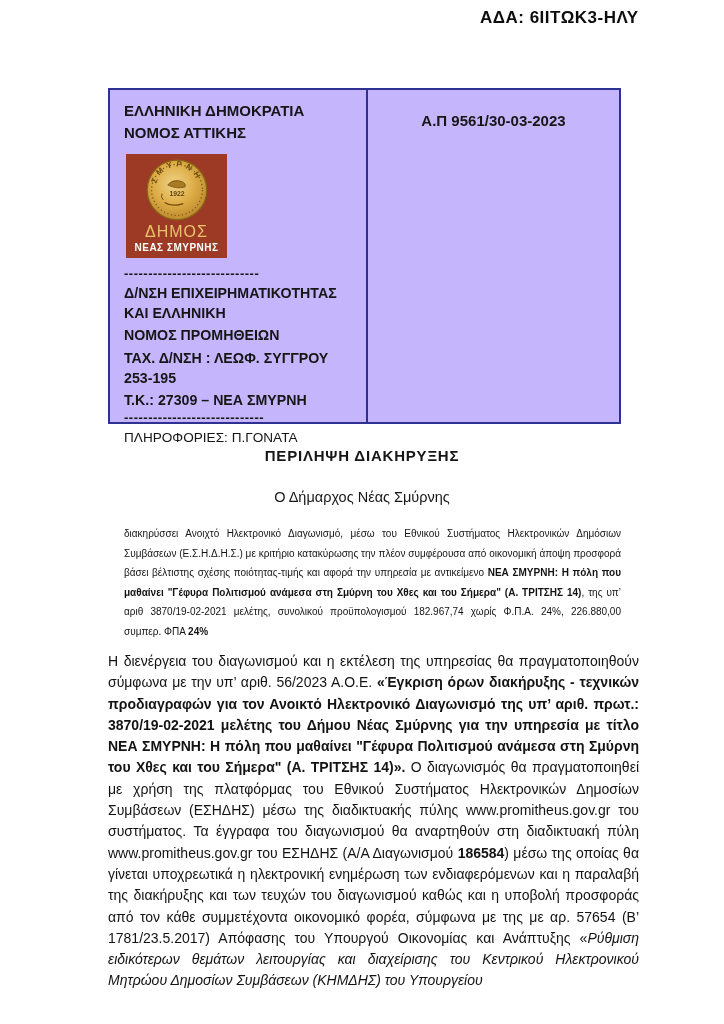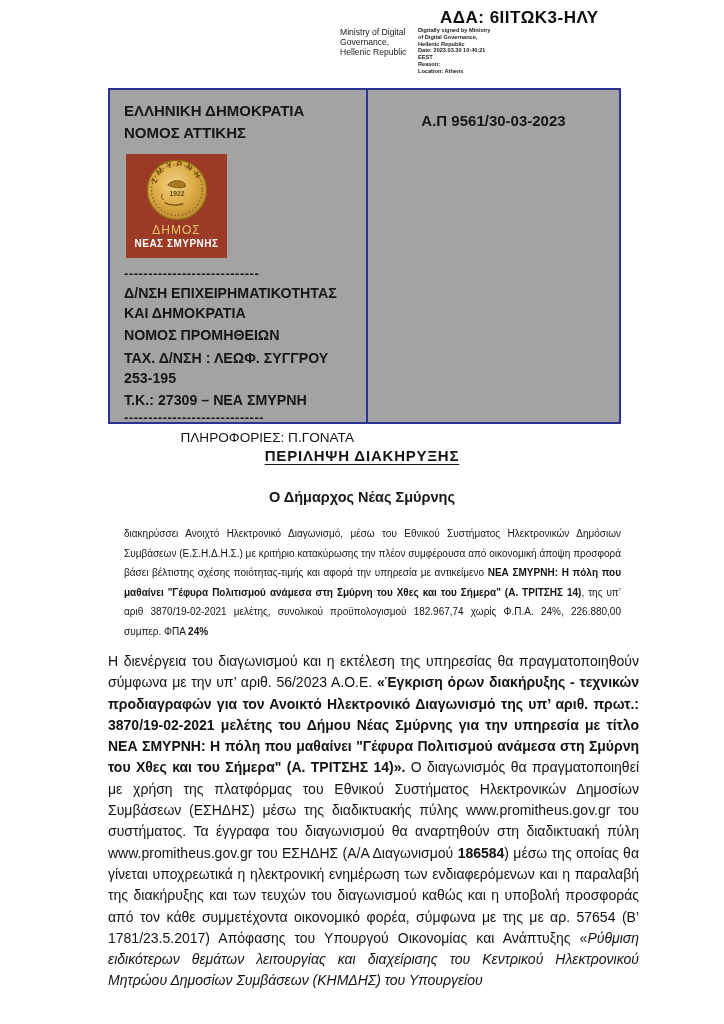--- a/index.html
+++ b/index.html
@@ -8,21 +8,21 @@
     background: #ffffff;
     position: relative;
     font-family: "Liberation Sans", "DejaVu Sans", sans-serif;
     color: #161616;
     -webkit-font-smoothing: antialiased;
   }
   .page { position: absolute; inset: 0; overflow: hidden; }
 
   
   .ada {
-    position: absolute; left: 440px; top: 8px;
+    position: absolute; left: 480px; top: 8px;
     font-size: 17px; font-weight: 700; letter-spacing: 0.5px;
     color: #0d0d0d;
   }
   .sig-block {
     position: absolute; left: 340px; top: 27px;
     display: flex; gap: 6px; align-items: flex-start;
   }
   .sig-ministry {
     font-size: 8.6px; line-height: 1.18; color: #1a1a1a;
     white-space: pre-line; width: 72px;
@@ -31,21 +31,21 @@
     font-size: 5.6px; line-height: 1.22; color: #222;
     white-space: pre-line; width: 112px; font-weight: 600;
   }
 
   
   .header-box {
     position: absolute; left: 108px; top: 88px;
     width: 513px; height: 336px;
     border: 2px solid #2e3192;
     display: flex; box-sizing: border-box;
-    background: #a3a3a3;
+    background: #c4b5fd;
   }
   .hb-left {
     width: 258px; box-sizing: border-box;
     border-right: 2px solid #2e3192;
     padding: 10px 12px 6px 14px;
   }
   .hb-right { flex: 1; text-align: center; }
   .protocol {
     display: inline-block; margin-top: 22px;
     font-size: 15px; font-weight: 700;
@@ -55,72 +55,60 @@
   
   .logo {
     margin: 10px 0 8px 2px;
     width: 101px; height: 104px;
     background: #9c3a26;
     display: flex; flex-direction: column; align-items: center;
     box-sizing: border-box; padding-top: 5px;
   }
   .coin { width: 62px; height: 62px; }
   .logo-cap-top {
-    margin-top: 2px; color: #e9c46a; font-size: 12px; letter-spacing: 1px;
+    margin-top: 2px; color: #e9c46a; font-size: 16px; letter-spacing: 1px;
   }
   .logo-cap-bottom {
     color: #ffffff; font-size: 10px; font-weight: 700; letter-spacing: 0.5px;
     margin-top: 1px;
   }
 
   .dash-line { font-size: 13px; font-weight: 700; letter-spacing: 0.5px; line-height: 1.2; white-space: nowrap; overflow: hidden; }
   .dept { font-size: 14.2px; font-weight: 700; line-height: 1.42; margin-top: 2px; }
-  .contact { font-size: 13.6px; line-height: 1.5; margin-top: 2px; text-align: right; }
+  .contact { font-size: 13.6px; line-height: 1.5; margin-top: 2px; }
 
   
   .doc-title {
     position: absolute; left: 85px; width: 554px; top: 447px;
     text-align: center; font-size: 15px; font-weight: 700;
     letter-spacing: 0.8px;
-    text-decoration: underline; text-underline-offset: 3px;
+    text-underline-offset: 3px;
   }
   .doc-subtitle {
     position: absolute; left: 85px; width: 554px; top: 489px;
-    text-align: center; font-size: 14.5px; font-weight: 700;
+    text-align: center; font-size: 14.5px; font-weight: 400;
   }
   .para { position: absolute; text-align: justify; color: #131313; }
   .para-1 {
     left: 124px; top: 524px; width: 497px;
     font-size: 10px; line-height: 19.5px;
   }
   .para-2 {
     left: 108px; top: 651px; width: 531px;
     font-size: 14px; line-height: 21.3px;
   }
   .para span.link { }
 </style>
 </head>
 <body>
 
 <div class="page">
 
   <div class="ada">ΑΔΑ: 6ΙΙΤΩΚ3-ΗΛΥ</div>
 
-  <div class="sig-block">
-    <div class="sig-ministry">Ministry of Digital
-Governance,
-Hellenic Republic</div>
-    <div class="sig-details">Digitally signed by Ministry
-of Digital Governance,
-Hellenic Republic
-Date: 2023.03.30 10:40:21
-EEST
-Reason:
-Location: Athens</div>
-  </div>
 
   <div class="header-box">
     <div class="hb-left">
       <div class="hb-title">ΕΛΛΗΝΙΚΗ ΔΗΜΟΚΡΑΤΙΑ</div>
       <div class="hb-title">ΝΟΜΟΣ ΑΤΤΙΚΗΣ</div>
 
       <div class="logo">
         <svg class="coin" viewBox="0 0 100 100" xmlns="http://www.w3.org/2000/svg">
           <defs>
             <radialGradient id="gold" cx="45%" cy="40%" r="65%">
@@ -138,21 +126,21 @@
           <path d="M35 42 q8 -10 22 -6 q8 3 6 9 q-14 4 -28 -3 z" fill="#a87a22" stroke="#6d4a10" stroke-width="1.2"></path>
           <text x="50" y="60" text-anchor="middle" font-size="11" font-weight="700" fill="#5f430e">1922</text>
           <path d="M30 70 q12 8 30 2" fill="none" stroke="#6d4a10" stroke-width="2"></path>
           <path d="M26 56 q-3 6 2 10" fill="none" stroke="#6d4a10" stroke-width="1.5"></path>
         </svg>
         <div class="logo-cap-top">ΔΗΜΟΣ</div>
         <div class="logo-cap-bottom">ΝΕΑΣ ΣΜΥΡΝΗΣ</div>
       </div>
 
       <div class="dash-line">----------------------------</div>
-      <div class="dept">Δ/ΝΣΗ ΕΠΙΧΕΙΡΗΜΑΤΙΚΟΤΗΤΑΣ ΚΑΙ ΔΗΜΟΚΡΑΤΙΑ</div>
+      <div class="dept">Δ/ΝΣΗ ΕΠΙΧΕΙΡΗΜΑΤΙΚΟΤΗΤΑΣ ΚΑΙ ΕΛΛΗΝΙΚΗ</div>
       <div class="dept">ΝΟΜΟΣ ΠΡΟΜΗΘΕΙΩΝ</div>
       <div class="dept">ΤΑΧ. Δ/ΝΣΗ : ΛΕΩΦ. ΣΥΓΓΡΟΥ 253-195</div>
       <div class="dept">Τ.Κ.: 27309 – ΝΕΑ ΣΜΥΡΝΗ</div>
       <div class="dash-line">-----------------------------</div>
       <div class="contact">ΠΛΗΡΟΦΟΡΙΕΣ: Π.ΓΟΝΑΤΑ</div>
     </div>
     <div class="hb-right">
       <span class="protocol">Α.Π 9561/30-03-2023</span>
     </div>
   </div>

